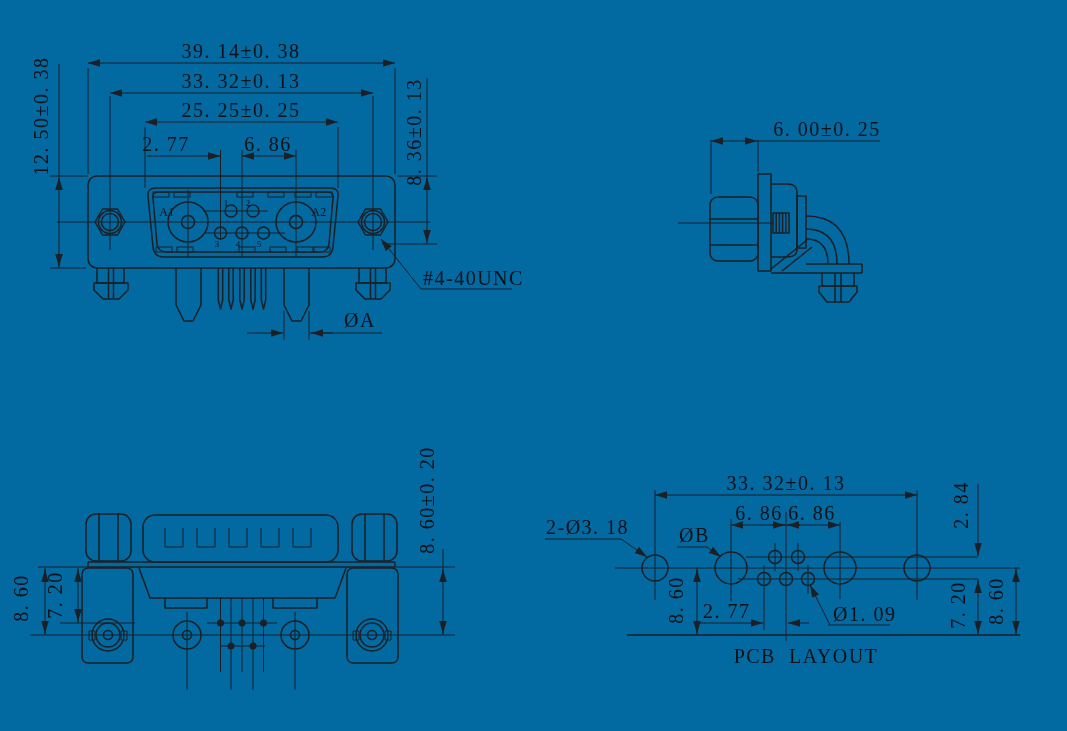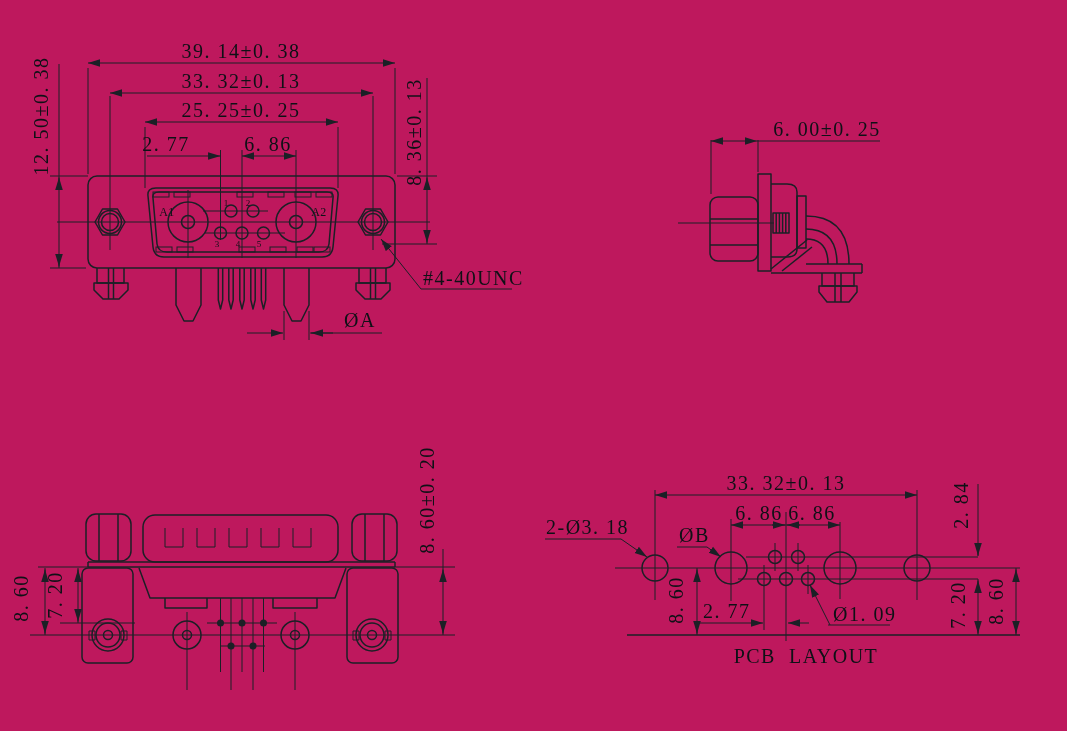--- a/index.html
+++ b/index.html
@@ -1,17 +1,17 @@
 <!DOCTYPE html>
 <html><head>
 <meta charset="utf-8">
 <style>
   html,body{margin:0;padding:0;}
   body{background:#aebfd2;font-family:"Liberation Serif","DejaVu Serif",serif;}
-  .sheet{position:relative;width:1067px;height:731px;background:#be185d;overflow:hidden;}
+  .sheet{position:relative;width:1067px;height:731px;background:#0369a1;overflow:hidden;}
   svg{display:block;}
   .ln{fill:none;stroke:#1b2026;stroke-width:1.5;stroke-linejoin:round;stroke-linecap:butt;}
   .tn{fill:none;stroke:#1b2026;stroke-width:1;stroke-linecap:butt;}
   .tx{font-family:"Liberation Serif","DejaVu Serif",serif;font-size:20px;fill:#0e1116;letter-spacing:1.5px;}
   .tm{text-anchor:middle;}
   .ts{font-size:12px;letter-spacing:0.5px;}
   .tp{font-size:9px;letter-spacing:0;}
   .dot{fill:#1b2026;stroke:none;}
 </style>
 </head>

